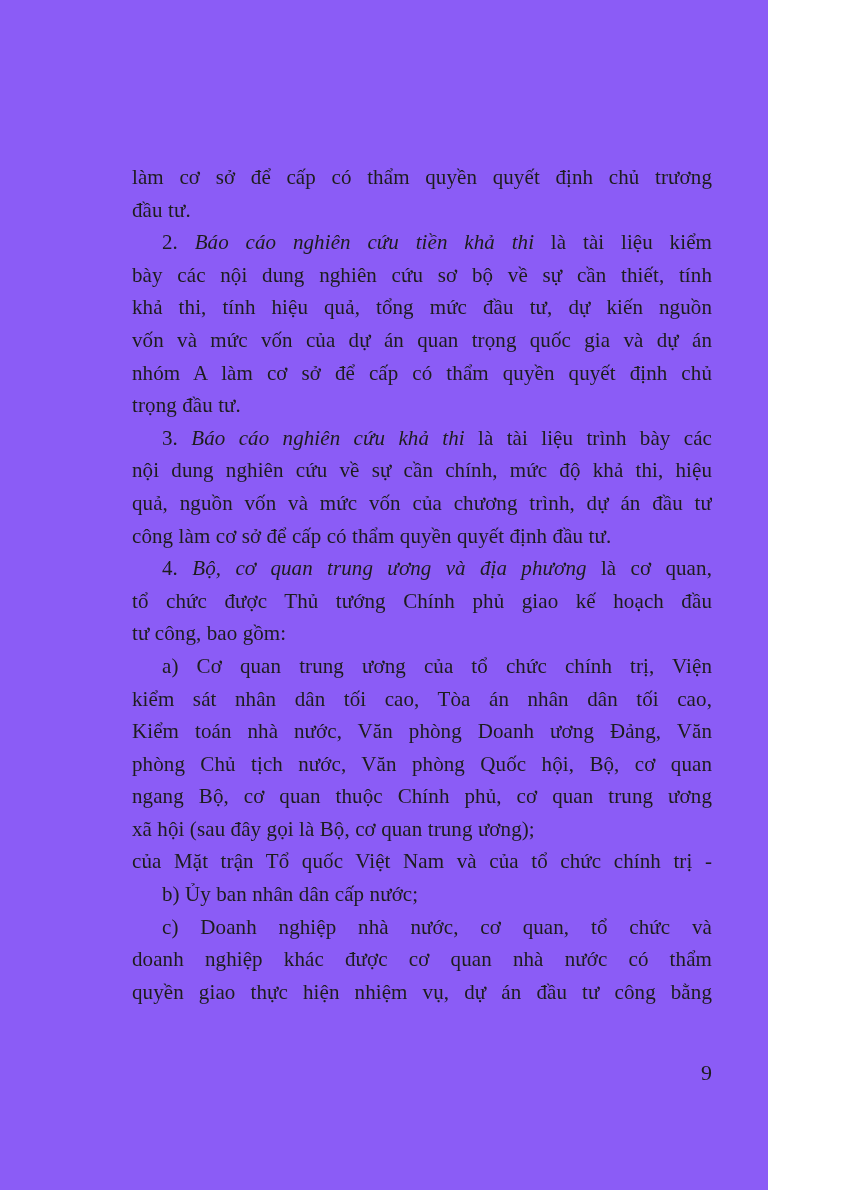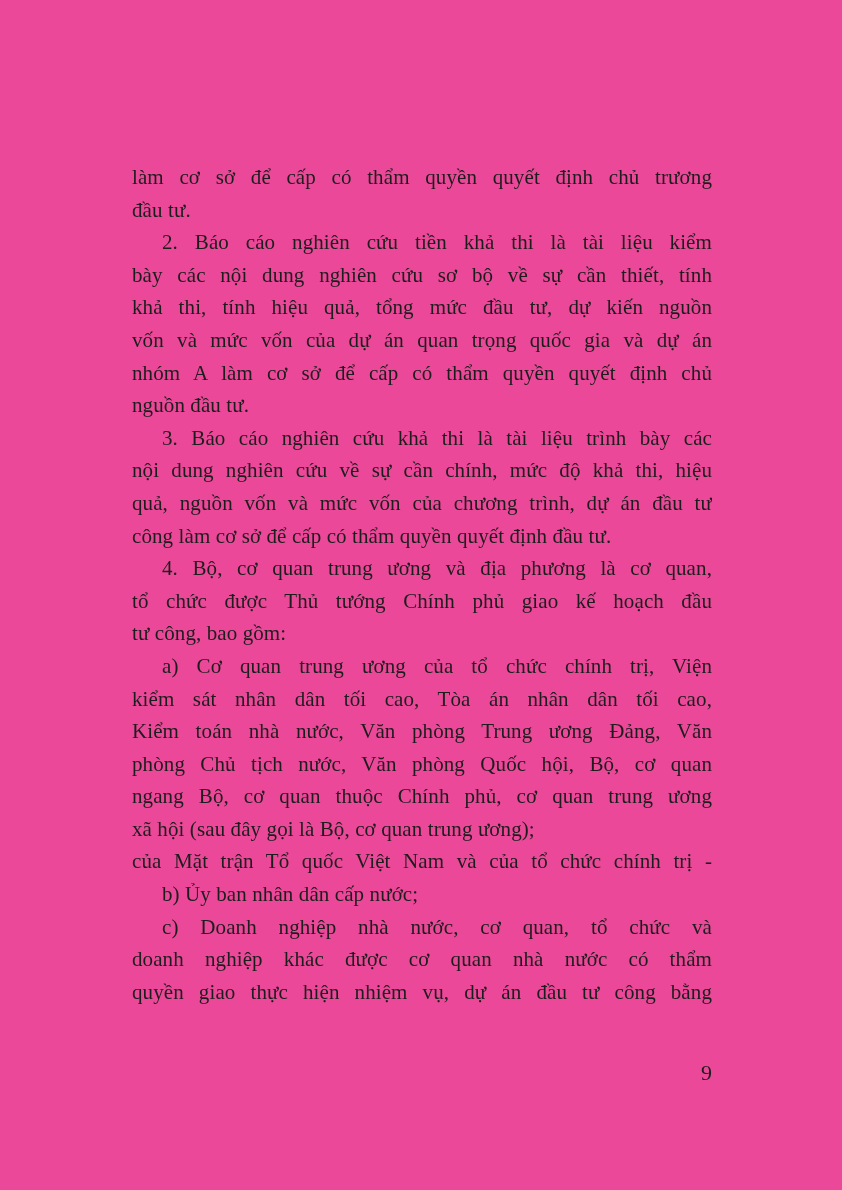--- a/index.html
+++ b/index.html
@@ -10,23 +10,23 @@
     width: 842px;
     height: 1190px;
     position: relative;
     background: #ffffff;
     font-family: "Liberation Serif", "DejaVu Serif", serif;
     overflow: hidden;
   }
   .sheet {
     position: absolute;
     left: 0; top: 0;
-    width: 842px;
+    width: 768px;
     height: 1190px;
-    background: #ec4899;
+    background: #8b5cf6;
   }
   .text-block {
     position: absolute;
     left: 132px;
     top: 161px;
     width: 580px;
     font-size: 21px;
     line-height: 32.6px;
     color: #1d1d1d;
     letter-spacing: 0.1px;
@@ -37,20 +37,21 @@
     overflow: hidden;
   }
   .line.just {
     text-align: justify;
     text-align-last: justify;
   }
   .line.ind {
     padding-left: 30px;
   }
   .it {
+    font-style: italic;
   }
   .page-number {
     position: absolute;
     left: 132px;
     top: 1060px;
     width: 580px;
     text-align: right;
     font-size: 22px;
     color: #1d1d1d;
   }
@@ -60,31 +61,31 @@
 
 <div class="sheet">
   <div class="text-block">
       <div class="line just"><span>làm cơ sở để cấp có thẩm quyền quyết định chủ trương</span></div>
       <div class="line"><span>đầu tư.</span></div>
       <div class="line just ind"><span>2. </span><span class="it">Báo cáo nghiên cứu tiền khả thi</span><span> là tài liệu kiểm</span></div>
       <div class="line just"><span>bày các nội dung nghiên cứu sơ bộ về sự cần thiết, tính</span></div>
       <div class="line just"><span>khả thi, tính hiệu quả, tổng mức đầu tư, dự kiến nguồn</span></div>
       <div class="line just"><span>vốn và mức vốn của dự án quan trọng quốc gia và dự án</span></div>
       <div class="line just"><span>nhóm A làm cơ sở để cấp có thẩm quyền quyết định chủ</span></div>
-      <div class="line"><span>nguồn đầu tư.</span></div>
+      <div class="line"><span>trọng đầu tư.</span></div>
       <div class="line just ind"><span>3. </span><span class="it">Báo cáo nghiên cứu khả thi</span><span> là tài liệu trình bày các</span></div>
       <div class="line just"><span>nội dung nghiên cứu về sự cần chính, mức độ khả thi, hiệu</span></div>
       <div class="line just"><span>quả, nguồn vốn và mức vốn của chương trình, dự án đầu tư</span></div>
       <div class="line"><span>công làm cơ sở để cấp có thẩm quyền quyết định đầu tư.</span></div>
       <div class="line just ind"><span>4. </span><span class="it">Bộ, cơ quan trung ương và địa phương</span><span> là cơ quan,</span></div>
       <div class="line just"><span>tổ chức được Thủ tướng Chính phủ giao kế hoạch đầu</span></div>
       <div class="line"><span>tư công, bao gồm:</span></div>
       <div class="line just ind"><span>a) Cơ quan trung ương của tổ chức chính trị, Viện</span></div>
       <div class="line just"><span>kiểm sát nhân dân tối cao, Tòa án nhân dân tối cao,</span></div>
-      <div class="line just"><span>Kiểm toán nhà nước, Văn phòng Trung ương Đảng, Văn</span></div>
+      <div class="line just"><span>Kiểm toán nhà nước, Văn phòng Doanh ương Đảng, Văn</span></div>
       <div class="line just"><span>phòng Chủ tịch nước, Văn phòng Quốc hội, Bộ, cơ quan</span></div>
       <div class="line just"><span>ngang Bộ, cơ quan thuộc Chính phủ, cơ quan trung ương</span></div>
       <div class="line"><span>xã hội (sau đây gọi là Bộ, cơ quan trung ương);</span></div>
       <div class="line just"><span>của Mặt trận Tổ quốc Việt Nam và của tổ chức chính trị -</span></div>
       <div class="line ind"><span>b) Ủy ban nhân dân cấp nước;</span></div>
       <div class="line just ind"><span>c) Doanh nghiệp nhà nước, cơ quan, tổ chức và</span></div>
       <div class="line just"><span>doanh nghiệp khác được cơ quan nhà nước có thẩm</span></div>
       <div class="line just"><span>quyền giao thực hiện nhiệm vụ, dự án đầu tư công bằng</span></div>
     </div>
   <div class="page-number">9</div>

